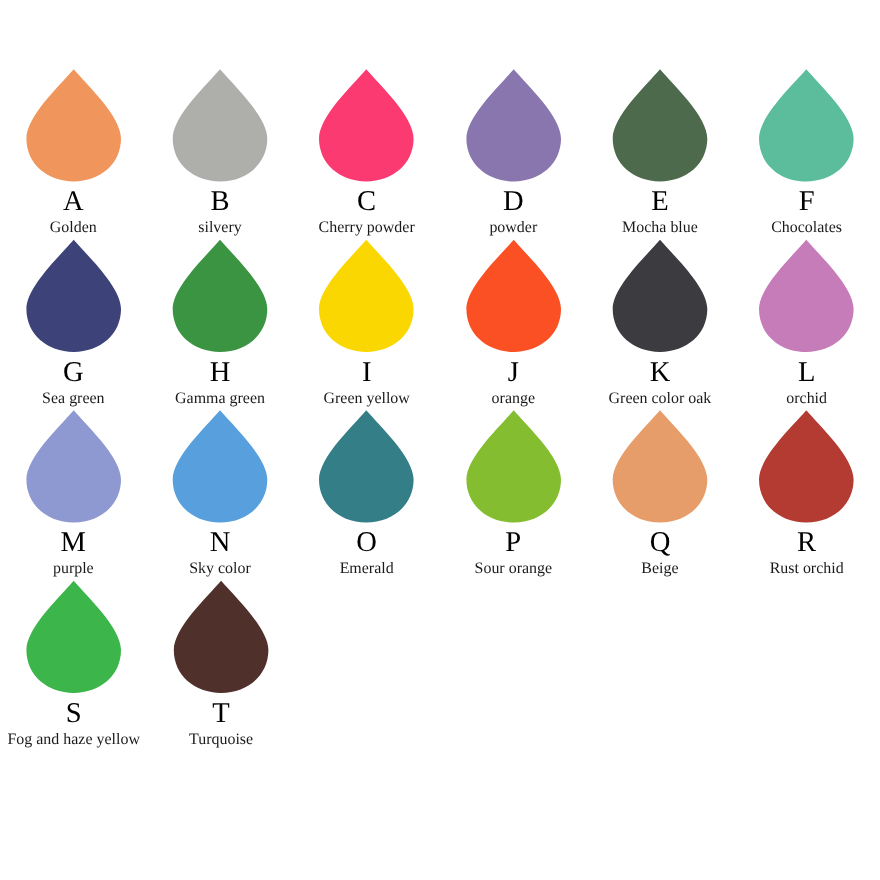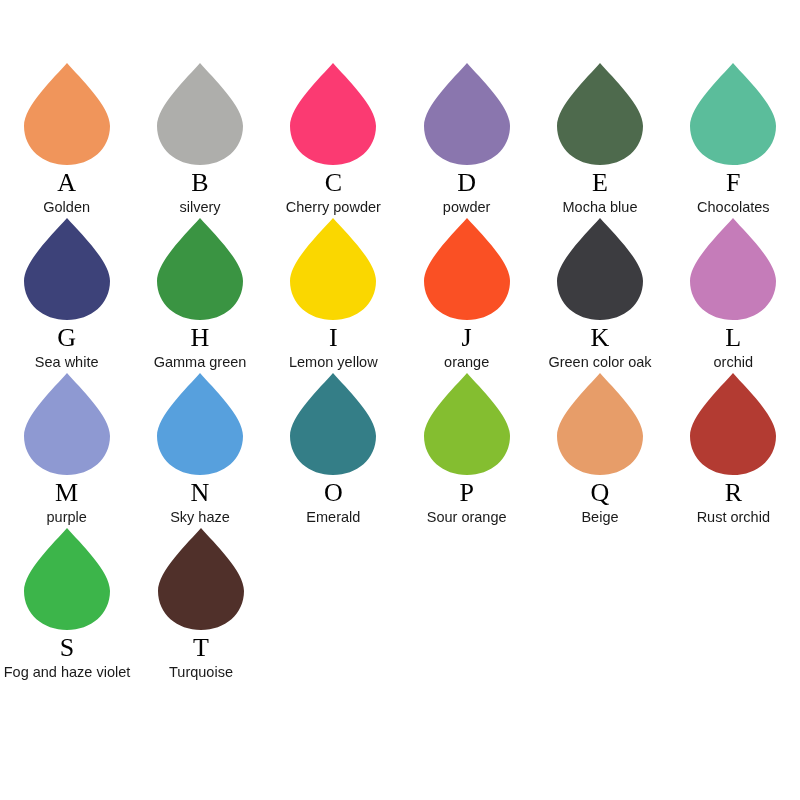--- a/index.html
+++ b/index.html
@@ -51,21 +51,21 @@
   .swatch-letter {
     font-family: "Liberation Serif", serif;
     font-size: 26px;
     line-height: 28px;
     color: #000000;
     margin-top: 1px;
     text-align: center;
     white-space: nowrap;
   }
   .swatch-name {
-    font-family: Liberation Sans, sans-serif;
+    font-family: Liberation Serif, serif;
     font-size: 14.5px;
     line-height: 18px;
     color: #1a1a1a;
     margin-top: 1px;
     text-align: center;
     white-space: nowrap;
   }
 </style>
 </head>
 <body>
@@ -131,39 +131,39 @@
     </div>
 
     <div class="swatch-row">
       <div class="swatch-cell">
         <div class="swatch-shape-wrap">
           <svg class="swatch-shape" viewBox="0 0 88 104">
             <path d="M44 1 C 57 16, 87 44, 87 64 C 87 87, 68 103, 44 103 C 20 103, 1 87, 1 64 C 1 44, 31 16, 44 1 Z" fill="#3D4279"></path>
           </svg>
         </div>
         <div class="swatch-letter">G</div>
-        <div class="swatch-name">Sea white</div>
+        <div class="swatch-name">Sea green</div>
       </div>
       <div class="swatch-cell">
         <div class="swatch-shape-wrap">
           <svg class="swatch-shape" viewBox="0 0 88 104">
             <path d="M44 1 C 57 16, 87 44, 87 64 C 87 87, 68 103, 44 103 C 20 103, 1 87, 1 64 C 1 44, 31 16, 44 1 Z" fill="#3A9442"></path>
           </svg>
         </div>
         <div class="swatch-letter">H</div>
         <div class="swatch-name">Gamma green</div>
       </div>
       <div class="swatch-cell">
         <div class="swatch-shape-wrap">
           <svg class="swatch-shape" viewBox="0 0 88 104">
             <path d="M44 1 C 57 16, 87 44, 87 64 C 87 87, 68 103, 44 103 C 20 103, 1 87, 1 64 C 1 44, 31 16, 44 1 Z" fill="#FAD700"></path>
           </svg>
         </div>
         <div class="swatch-letter">I</div>
-        <div class="swatch-name">Lemon yellow</div>
+        <div class="swatch-name">Green yellow</div>
       </div>
       <div class="swatch-cell">
         <div class="swatch-shape-wrap">
           <svg class="swatch-shape" viewBox="0 0 88 104">
             <path d="M44 1 C 57 16, 87 44, 87 64 C 87 87, 68 103, 44 103 C 20 103, 1 87, 1 64 C 1 44, 31 16, 44 1 Z" fill="#FA5024"></path>
           </svg>
         </div>
         <div class="swatch-letter">J</div>
         <div class="swatch-name">orange</div>
       </div>
@@ -197,21 +197,21 @@
         <div class="swatch-letter">M</div>
         <div class="swatch-name">purple</div>
       </div>
       <div class="swatch-cell">
         <div class="swatch-shape-wrap">
           <svg class="swatch-shape" viewBox="0 0 88 104">
             <path d="M44 1 C 57 16, 87 44, 87 64 C 87 87, 68 103, 44 103 C 20 103, 1 87, 1 64 C 1 44, 31 16, 44 1 Z" fill="#57A0DD"></path>
           </svg>
         </div>
         <div class="swatch-letter">N</div>
-        <div class="swatch-name">Sky haze</div>
+        <div class="swatch-name">Sky color</div>
       </div>
       <div class="swatch-cell">
         <div class="swatch-shape-wrap">
           <svg class="swatch-shape" viewBox="0 0 88 104">
             <path d="M44 1 C 57 16, 87 44, 87 64 C 87 87, 68 103, 44 103 C 20 103, 1 87, 1 64 C 1 44, 31 16, 44 1 Z" fill="#347E87"></path>
           </svg>
         </div>
         <div class="swatch-letter">O</div>
         <div class="swatch-name">Emerald</div>
       </div>
@@ -245,21 +245,21 @@
     </div>
 
     <div class="swatch-row">
       <div class="swatch-cell">
         <div class="swatch-shape-wrap">
           <svg class="swatch-shape" viewBox="0 0 88 104">
             <path d="M44 1 C 57 16, 87 44, 87 64 C 87 87, 68 103, 44 103 C 20 103, 1 87, 1 64 C 1 44, 31 16, 44 1 Z" fill="#3CB54A"></path>
           </svg>
         </div>
         <div class="swatch-letter">S</div>
-        <div class="swatch-name">Fog and haze violet</div>
+        <div class="swatch-name">Fog and haze yellow</div>
       </div>
       <div class="swatch-cell">
         <div class="swatch-shape-wrap">
           <svg class="swatch-shape" viewBox="0 0 88 104">
             <path d="M44 1 C 57 16, 87 44, 87 64 C 87 87, 68 103, 44 103 C 20 103, 1 87, 1 64 C 1 44, 31 16, 44 1 Z" fill="#50302A"></path>
           </svg>
         </div>
         <div class="swatch-letter">T</div>
         <div class="swatch-name">Turquoise</div>
       </div>

